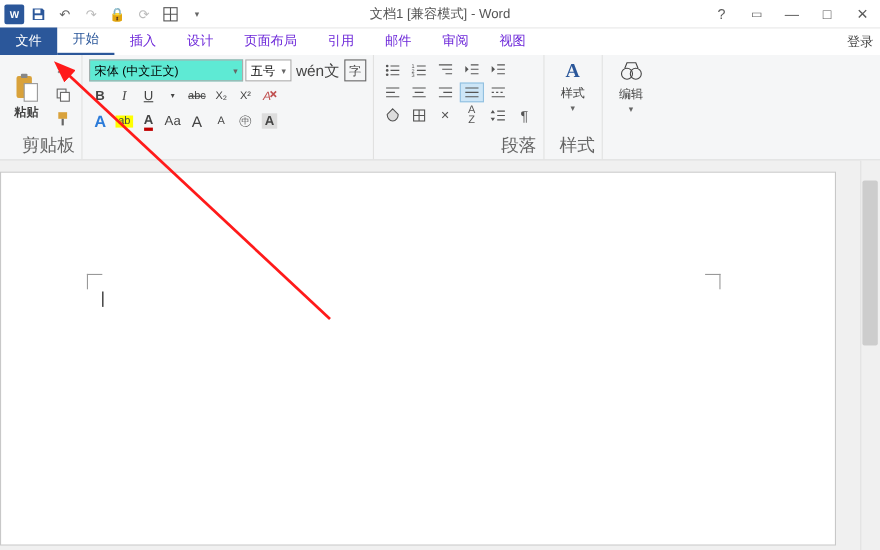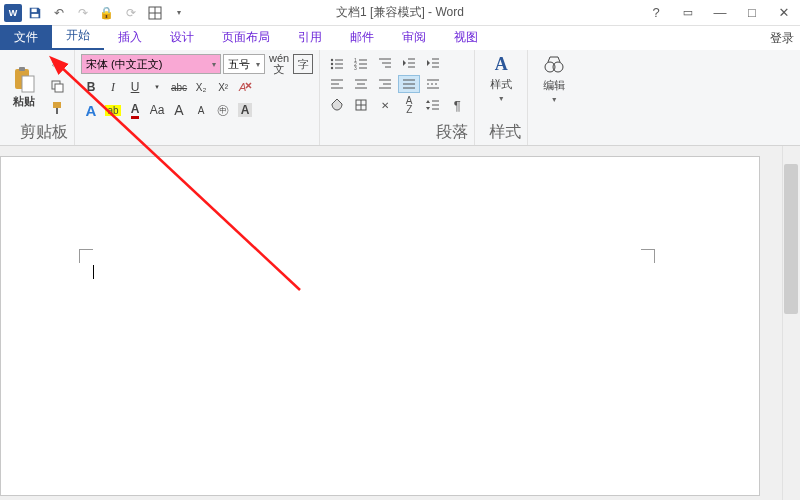--- a/index.html
+++ b/index.html
@@ -19,21 +19,21 @@
 .ribbon { height: 96px; border-bottom: 1px solid #d4d4d4; background: #f5f6f7; display: flex; }
 .group { border-right: 1px solid #e1e1e1; padding: 4px 6px 2px; display: flex; flex-direction: column; justify-content: space-between; }
 .group-label { text-align: right; font-size: 16px; color: #666; padding-top: 2px; }
 .group-body { display: flex; gap: 4px; flex: 1; }
 .vstack { display: flex; flex-direction: column; gap: 2px; }
 .hstack { display: flex; gap: 2px; align-items: center; }
 .paste-btn { width: 36px; display: flex; flex-direction: column; align-items: center; justify-content: center; cursor: pointer; font-weight: bold; }
 .paste-ico { width: 24px; height: 28px; }
 .paste-lbl { font-size: 11px; color: #444; }
 .sm-btn { width: 22px; height: 20px; display: flex; align-items: center; justify-content: center; cursor: pointer; color: #555; font-size: 12px; }
-.font-combo { width: 140px; height: 20px; border: 1px solid #ababab; background: #f9a8d4; font-size: 11px; padding: 0 4px; display: flex; align-items: center; justify-content: space-between; cursor: pointer; }
+.font-combo { width: 140px; height: 20px; border: 1px solid #ababab; background: #5eead4; font-size: 11px; padding: 0 4px; display: flex; align-items: center; justify-content: space-between; cursor: pointer; }
 .size-combo { width: 42px; height: 20px; border: 1px solid #ababab; background: #fff; font-size: 11px; padding: 0 4px; display: flex; align-items: center; justify-content: space-between; cursor: pointer; }
 .combo-arrow { font-size: 8px; color: #666; }
 .fmt-btn { min-width: 20px; height: 20px; display: flex; align-items: center; justify-content: center; cursor: pointer; font-size: 12px; color: #444; padding: 0 2px; }
 .bold { font-weight: bold; }
 .italic { font-style: italic; font-family: serif; }
 .underline { text-decoration: underline; }
 .strike { text-decoration: line-through; font-size: 10px; text-align: center; }
 .sup { font-size: 10px; }
 .big-btn { width: 40px; display: flex; flex-direction: column; align-items: center; cursor: pointer; gap: 2px; }
 .big-lbl { font-size: 11px; color: #444; }
@@ -132,21 +132,21 @@
     <div class="vstack" style="gap:3px">
       <div class="hstack">
         <div class="font-combo">
             <span>宋体 (中文正文)</span>
             <span class="combo-arrow">▾</span>
           </div>
         <div class="size-combo">
             <span>五号</span>
             <span class="combo-arrow">▾</span>
           </div>
-        <div class="fmt-btn" style="font-size:11px;flex-direction:column;line-height:1">
+        <div class="fmt-btn" style="font-size:14px;flex-direction:row;line-height:1">
             <span>wén</span>
             <span>文</span>
           </div>
         <div class="fmt-btn" style="border:1px solid #666;font-size:11px">字</div>
       </div>
       <div class="hstack">
         <div class="fmt-btn bold">B</div>
         <div class="fmt-btn italic">I</div>
         <div class="fmt-btn underline">U</div>
         <div class="fmt-btn" style="font-size:7px;width:10px">▾</div>

